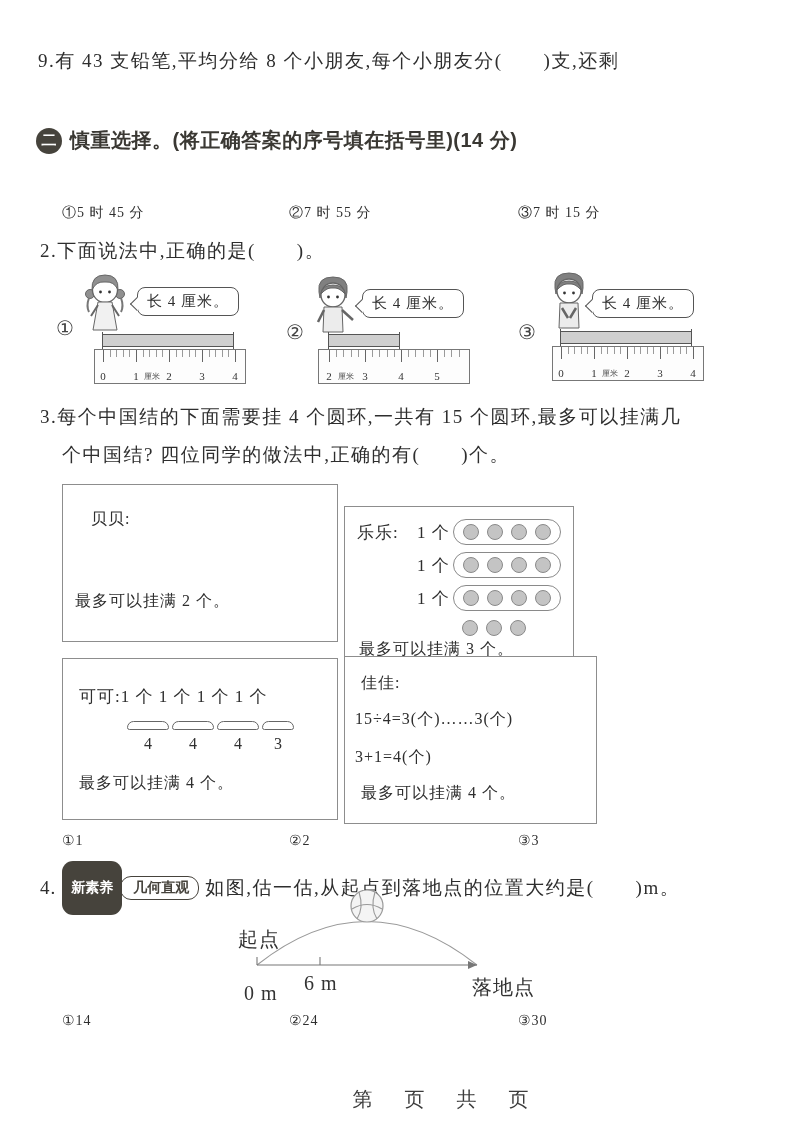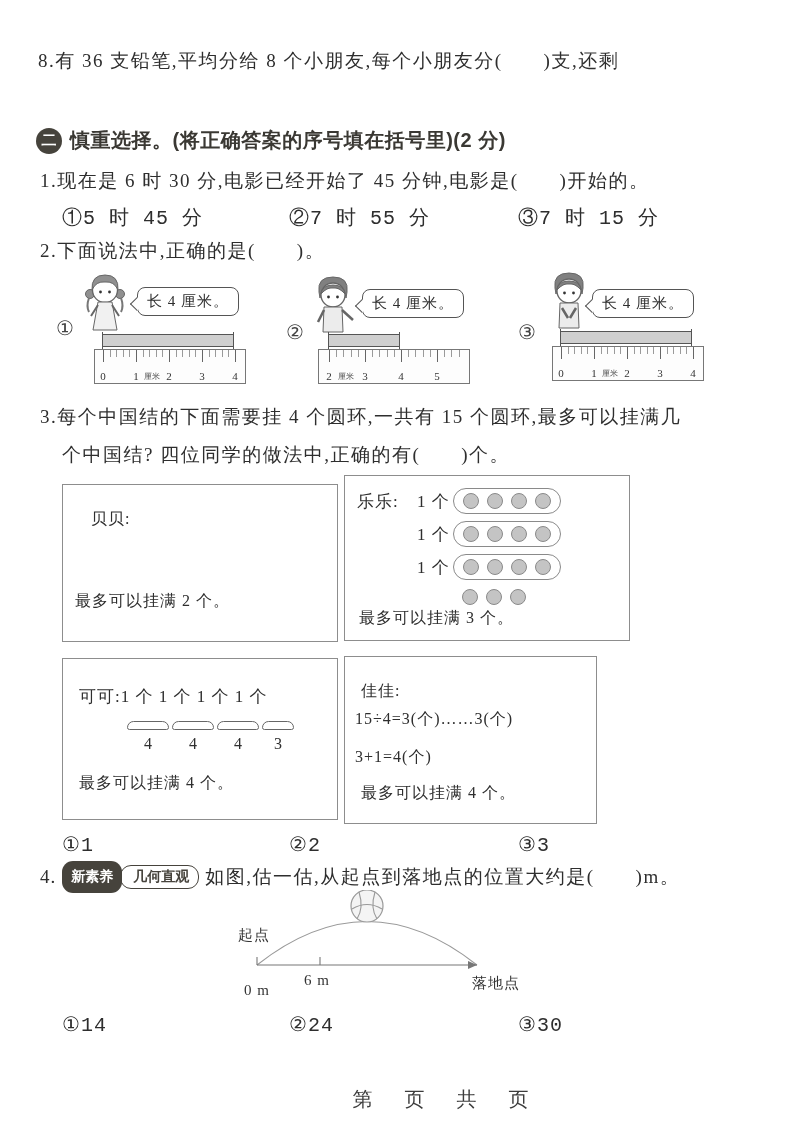--- a/index.html
+++ b/index.html
@@ -1,19 +1,19 @@
 <!DOCTYPE html>
 <html><head>
 <meta charset="utf-8">
 <style>
   html,body{margin:0;padding:0;background:#ffffff;}
   .page{position:relative;width:793px;height:1122px;background:#fff;overflow:hidden;
         font-family:"Liberation Serif","DejaVu Serif",serif;color:#2e2e2e;}
   .t{position:absolute;font-size:19px;letter-spacing:1.5px;white-space:nowrap;line-height:26px;}
-  .opt{position:absolute;font-size:20px;letter-spacing:1px;white-space:nowrap;font-family:Liberation Mono, monospace;}
+  .opt{position:absolute;font-size:14px;letter-spacing:1px;white-space:nowrap;}
   
   .sechead{position:absolute;left:36px;top:127px;display:flex;align-items:center;gap:8px;}
   .sec-icon{width:26px;height:26px;border-radius:50%;background:#46433c;color:#fff;
         display:inline-flex;align-items:center;justify-content:center;font-size:15px;font-weight:bold;
         font-family:"Liberation Sans","DejaVu Sans",sans-serif;}
   .sec-title{font-family:"Liberation Sans","DejaVu Sans",sans-serif;font-weight:bold;font-size:20px;
         color:#3a3833;letter-spacing:0.5px;white-space:nowrap;}
   
   .fignum{position:absolute;font-size:20px;color:#444;}
   
@@ -40,42 +40,41 @@
   .rgroup{display:flex;gap:8px;padding:4px 9px;border:1.5px solid #8a8a8a;border-radius:13px;background:#fff;}
   .ring{width:16px;height:16px;border-radius:50%;background:#c4c4c4;border:1.5px solid #8a8a8a;box-sizing:border-box;}
   .loaves{position:absolute;display:flex;gap:3px;}
   .loaf{height:9px;border:1px solid #666;border-radius:8px 8px 3px 3px;background:#fff;box-sizing:border-box;}
   .counts{position:absolute;display:flex;gap:3px;font-size:16px;}
   .counts span{display:inline-block;text-align:center;}
   
   .q4line{position:absolute;left:40px;top:861px;display:flex;align-items:center;gap:6px;}
   .qnum{font-size:19px;letter-spacing:1px;}
   .badge-dark{font-family:Liberation Mono, monospace;font-weight:bold;font-size:14px;
-        background:#46433c;color:#fff;border-radius:11px;padding:7px 9px;position:relative;z-index:2;white-space:nowrap;}
+        background:#46433c;color:#fff;border-radius:11px;padding:18px 9px;position:relative;z-index:2;white-space:nowrap;}
   .badge-light{font-family:"Liberation Sans","DejaVu Sans",sans-serif;font-weight:bold;font-size:14px;
         color:#46433c;background:#fff;border:1.5px solid #46433c;border-radius:11px;padding:2px 9px 2px 12px;
         margin-left:-8px;white-space:nowrap;}
   .q4text{font-size:19px;letter-spacing:1.5px;white-space:nowrap;}
-  .dlabel{position:absolute;font-size:15px;letter-spacing:1px;white-space:nowrap;color:#333;}
+  .dlabel{position:absolute;font-size:20px;letter-spacing:1px;white-space:nowrap;color:#333;}
   .footer{position:absolute;left:0;top:1086px;width:100%;text-align:center;font-size:20px;color:#3c3c3c;
         letter-spacing:6px;font-family:"Liberation Sans","DejaVu Sans",sans-serif;padding-left:47px;}
 </style>
 </head>
 <body>
 
 <div class="page">
 
-  <div class="t" style="left:38px;top:48px">8.有 36 支铅笔,平均分给 8 个小朋友,每个小朋友分(　　)支,还剩</div>
+  <div class="t" style="left:38px;top:48px">9.有 43 支铅笔,平均分给 8 个小朋友,每个小朋友分(　　)支,还剩</div>
 
   <div class="sechead">
     <span class="sec-icon">二</span>
-    <span class="sec-title">慎重选择。(将正确答案的序号填在括号里)(2 分)</span>
-  </div>
-
-  <div class="t" style="left:40px;top:168px">1.现在是 6 时 30 分,电影已经开始了 45 分钟,电影是(　　)开始的。</div>
+    <span class="sec-title">慎重选择。(将正确答案的序号填在括号里)(14 分)</span>
+  </div>
+
   <span class="opt" style="left:62px;top:204px">①5 时 45 分</span>
   <span class="opt" style="left:289px;top:204px">②7 时 55 分</span>
   <span class="opt" style="left:518px;top:204px">③7 时 15 分</span>
 
   <div class="t" style="left:40px;top:238px">2.下面说法中,正确的是(　　)。</div>
 
   <span class="fignum" style="left:56px;top:316px">①</span>
   <svg class="kid" style="left:78px;top:268px" width="54" height="70" viewBox="0 0 54 70">
     <circle cx="12" cy="26" r="4.5" fill="#909090" stroke="#666"></circle>
     <circle cx="42" cy="26" r="4.5" fill="#909090" stroke="#666"></circle>
@@ -148,21 +147,21 @@
   </div>
 
   <div class="t" style="left:40px;top:404px">3.每个中国结的下面需要挂 4 个圆环,一共有 15 个圆环,最多可以挂满几</div>
   <div class="t" style="left:62px;top:442px">个中国结? 四位同学的做法中,正确的有(　　)个。</div>
 
   <div class="kbox" style="left:62px;top:484px;width:276px;height:158px">
     <span class="bt" style="left:28px;top:24px">贝贝:</span>
     <span class="bt" style="left:12px;top:106px">最多可以挂满 2 个。</span>
   </div>
 
-  <div class="kbox" style="left:344px;top:475px;width:286px;height:166px">
+  <div class="kbox" style="left:344px;top:506px;width:230px;height:166px">
     <div class="lrow" style="left:12px;top:12px">
       <span class="lname">乐乐:</span>
       <span class="llab">1 个</span>
       <div class="rgroup">
         <div class="ring"></div>
           <div class="ring"></div>
           <div class="ring"></div>
           <div class="ring"></div>
       </div>
     </div>
@@ -203,21 +202,21 @@
     <div class="counts" style="left:64px;top:76px">
       <span style="width:42px">4</span>
       <span style="width:42px">4</span>
       <span style="width:42px">4</span>
       <span style="width:32px">3</span>
     </div>
     <span class="bt" style="left:16px;top:114px">最多可以挂满 4 个。</span>
   </div>
 
   <div class="kbox" style="left:344px;top:656px;width:253px;height:168px">
-    <span class="bt" style="left:16px;top:24px">佳佳:</span>
+    <span class="bt" style="left:16px;top:16px">佳佳:</span>
     <span class="bt" style="left:10px;top:52px">15÷4=3(个)……3(个)</span>
     <span class="bt" style="left:10px;top:90px">3+1=4(个)</span>
     <span class="bt" style="left:16px;top:126px">最多可以挂满 4 个。</span>
   </div>
 
   <span class="opt" style="left:62px;top:832px">①1</span>
   <span class="opt" style="left:289px;top:832px">②2</span>
   <span class="opt" style="left:518px;top:832px">③3</span>
 
   <div class="q4line">

